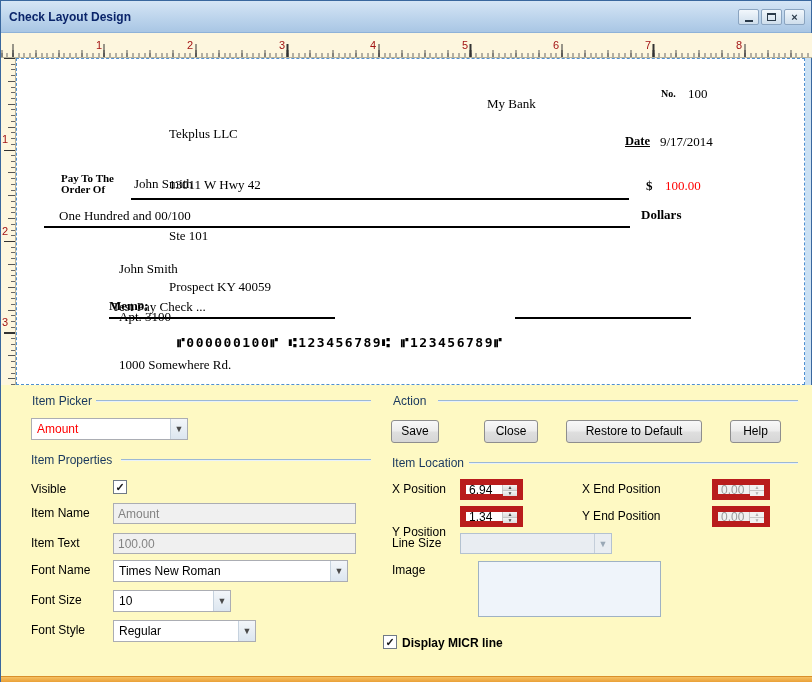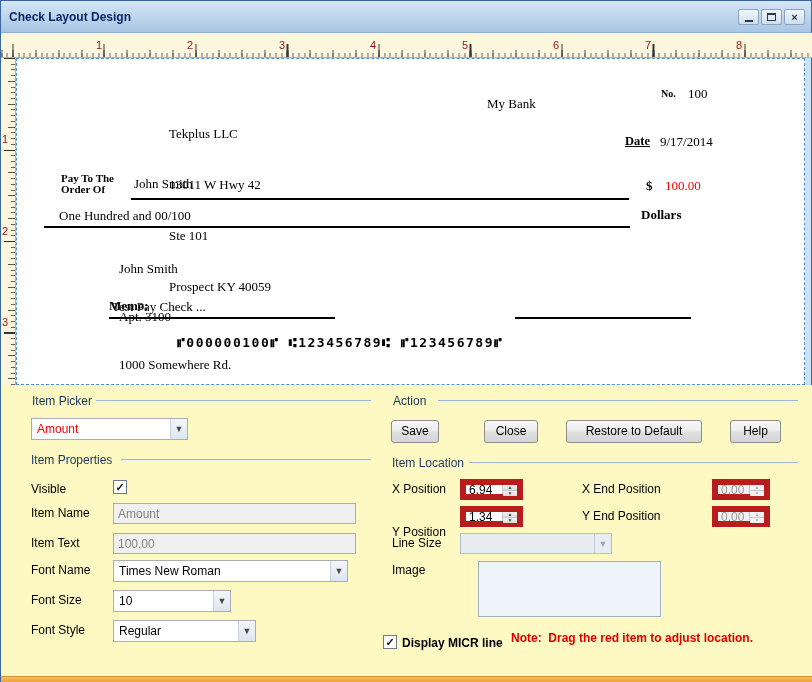--- a/index.html
+++ b/index.html
@@ -274,17 +274,16 @@
       <span class="arrowbox">▼</span>
     </div>
 
     <span class="abs lbl" style="left:391px; top:178px;">Image</span>
     <div class="abs imgbox" style="left:477px; top:176px; width:183px; height:56px;"></div>
 
     <div class="abs chkbox" style="left:382px; top:250px;">
         <span>✓</span>
       </div>
     <span class="abs micr-lbl" style="left:401px; top:251px;">Display MICR line</span>
-    <span class="abs note" style="left:510px; top:246px;">Note:  Drag the red item to adjust location.</span>
   </div>
 
   <div class="bottomstrip"></div>
 </div>
 
 </body></html>

